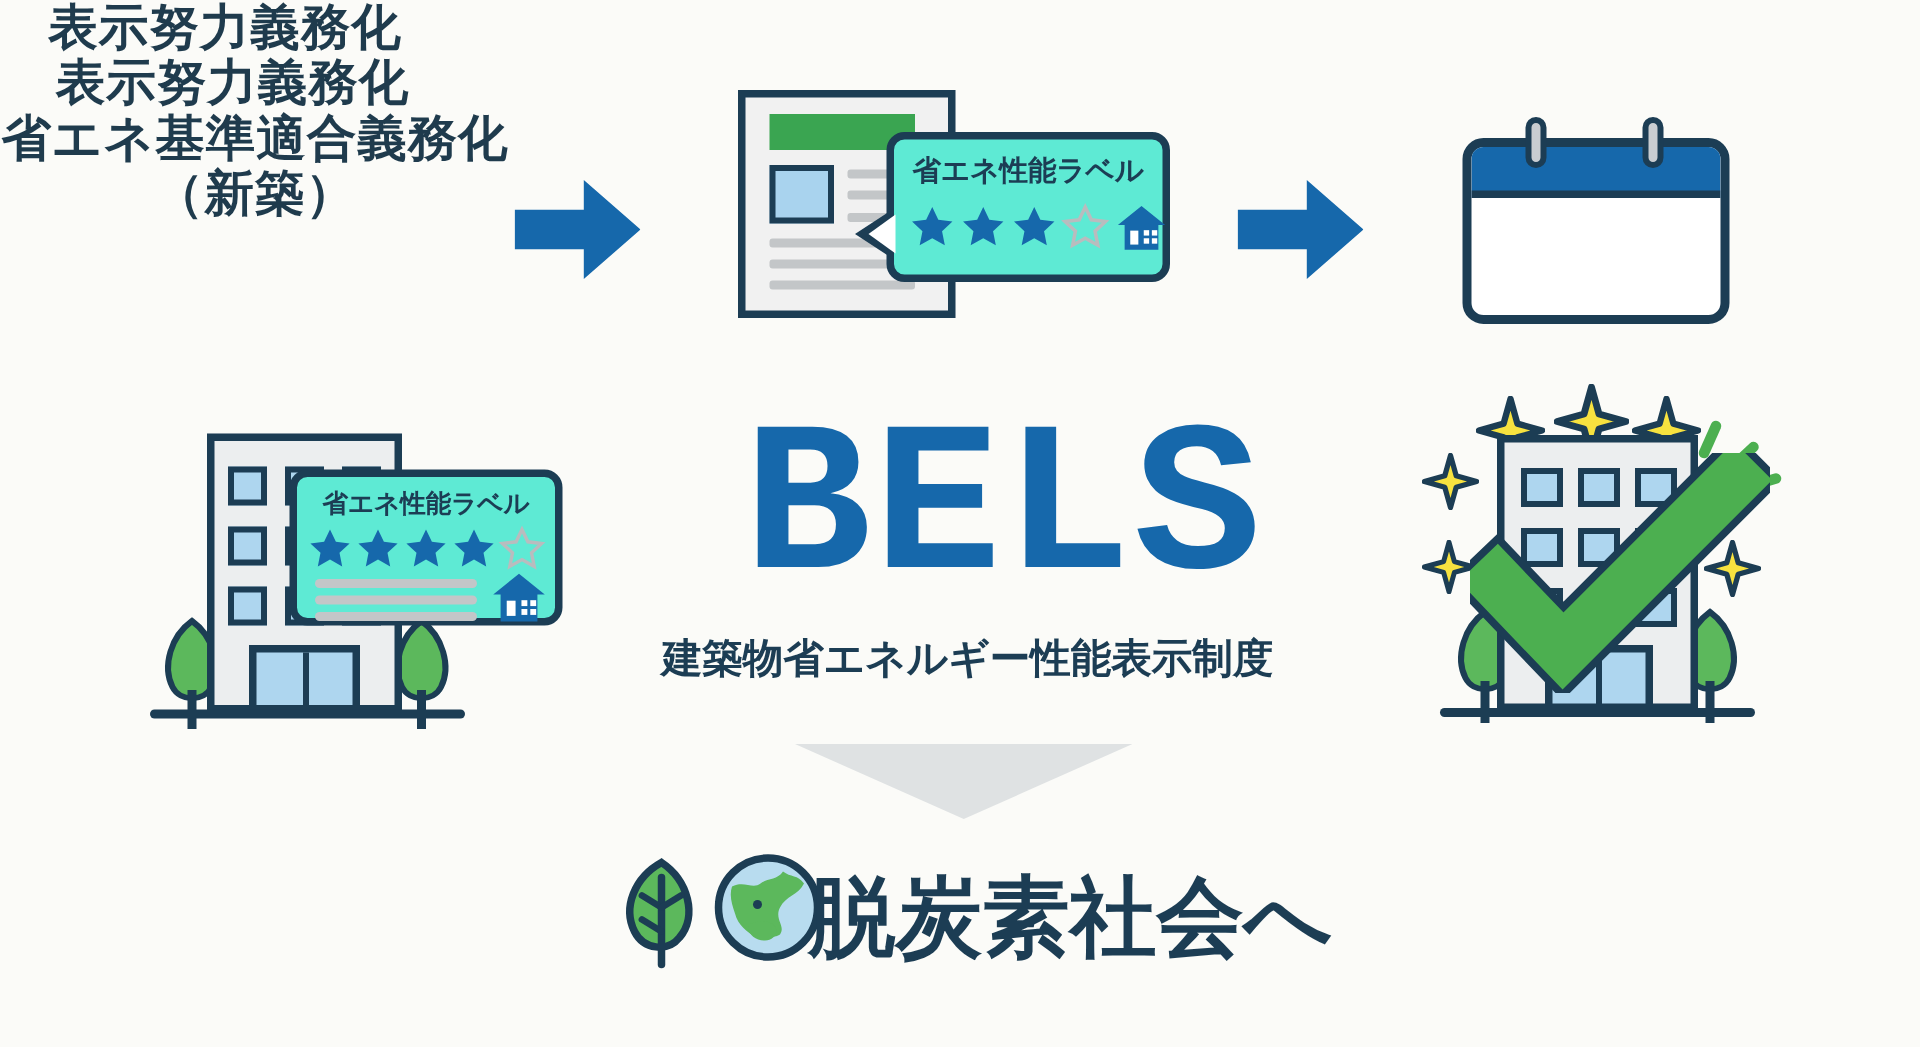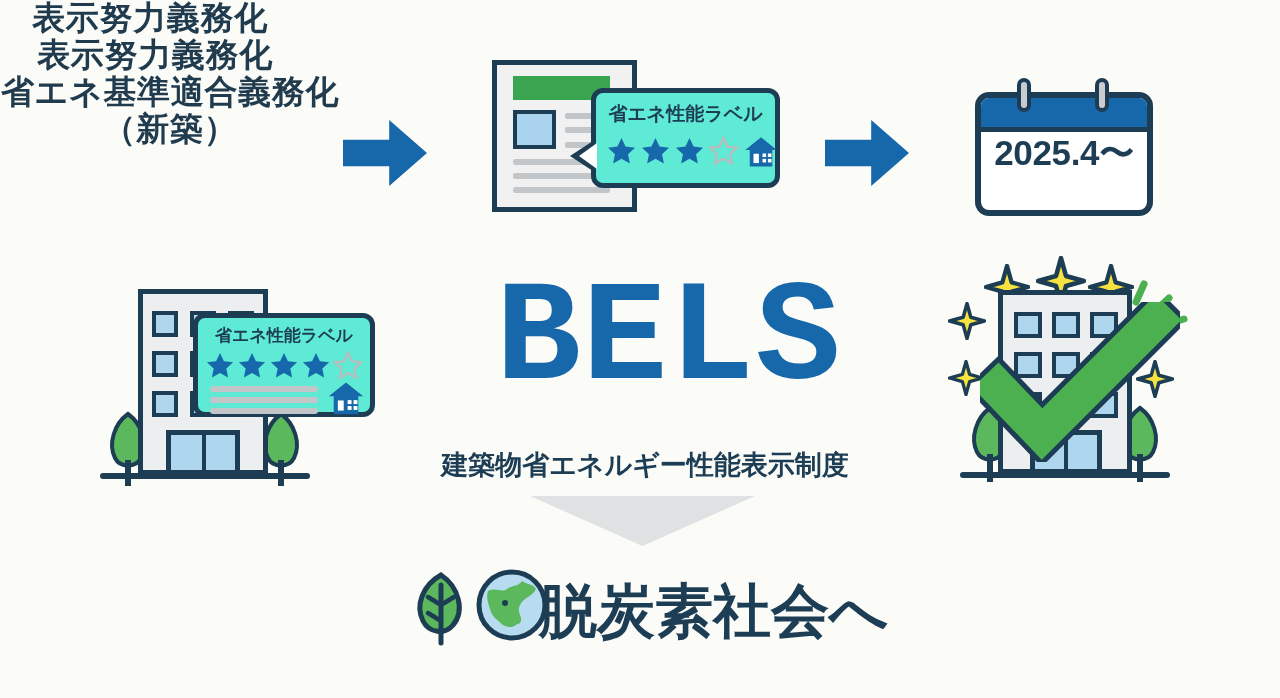--- a/index.html
+++ b/index.html
@@ -161,21 +161,20 @@
   <div class="cap" style="left:490px;top:213px;width:300px;font-size:33px;">表示努力義務化</div>
 
   <div class="arrowR" style="left:825px;top:120px;"></div>
 
   <div class="cal" style="left:975px;top:78px;width:178px;height:140px;">
     <div class="ring" style="left:42px;"></div>
     <div class="ring" style="left:120px;"></div>
     <div class="body">
       <div class="band"></div>
     </div>
-    <div class="datetext" style="font-size:35px;">2025.4〜</div>
   </div>
 
   <div class="bld" style="left:100px;top:285px;width:250px;height:200px;">
 
     <svg class="tree" style="left:2px;top:125px;" width="52" height="78" viewBox="0 0 52 78">
       <path d="M26 4 C40 14 46 34 39 48 C34 58 18 58 13 48 C6 34 12 14 26 4 Z" fill="#5cb85c" stroke="#1c3d54" stroke-width="4"></path>
       <rect x="23" y="50" width="6" height="26" fill="#1c3d54"></rect>
     </svg>
     <svg class="tree" style="left:155px;top:125px;" width="52" height="78" viewBox="0 0 52 78">
       <path d="M26 4 C40 14 46 34 39 48 C34 58 18 58 13 48 C6 34 12 14 26 4 Z" fill="#5cb85c" stroke="#1c3d54" stroke-width="4"></path>
@@ -225,21 +224,21 @@
       <rect x="13" y="12.3" width="2.4" height="2.4" fill="#ffffff"></rect>
       <rect x="16.6" y="12.3" width="2.4" height="2.4" fill="#ffffff"></rect>
       <rect x="13" y="15.9" width="2.4" height="2.4" fill="#ffffff"></rect>
       <rect x="16.6" y="15.9" width="2.4" height="2.4" fill="#ffffff"></rect>
     </svg>
   </div>
 
   <div class="cap" style="left:70px;top:506px;width:310px;font-size:33px;">表示努力義務化</div>
 
   <div class="bels" style="left:444px;top:276px;width:450px;font-size:142px;font-family:Liberation Mono, monospace;">BELS</div>
-  <div class="bels-sub" style="left:420px;top:447px;width:450px;font-size:27px;font-family:Liberation Serif, serif;">建築物省エネルギー性能表示制度</div>
+  <div class="bels-sub" style="left:420px;top:421px;width:450px;font-size:27px;font-family:Liberation Serif, serif;">建築物省エネルギー性能表示制度</div>
 
   <div class="downarrow" style="left:530px;top:496px;width:225px;height:50px;"></div>
 
   <div class="bld" style="left:940px;top:282px;width:250px;height:200px;">
 
     <svg width="46" height="46" viewBox="0 0 24 24" style="position:absolute;left:44px;top:-18px;">
       <path d="M12 1l2.4 8.6L23 12l-8.6 2.4L12 23l-2.4-8.6L1 12l8.6-2.4z" fill="#f7e23f" stroke="#1c3d54" stroke-width="2.2" stroke-linejoin="round"></path>
     </svg>
     <svg width="50" height="50" viewBox="0 0 24 24" style="position:absolute;left:96px;top:-26px;">
       <path d="M12 1l2.4 8.6L23 12l-8.6 2.4L12 23l-2.4-8.6L1 12l8.6-2.4z" fill="#f7e23f" stroke="#1c3d54" stroke-width="2.2" stroke-linejoin="round"></path>

